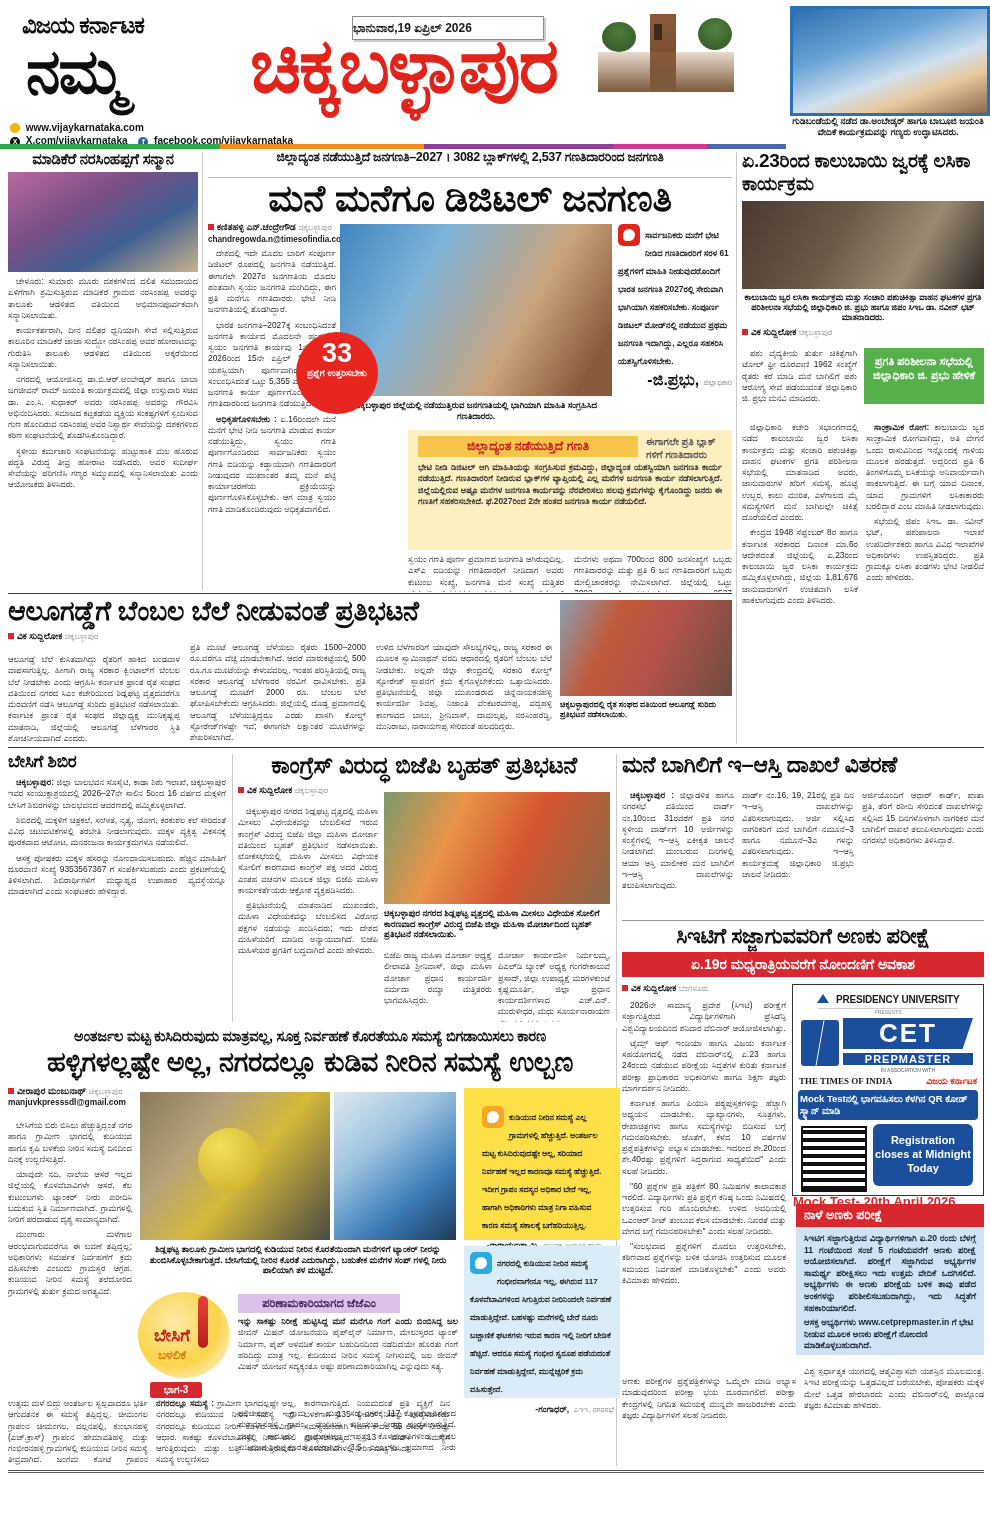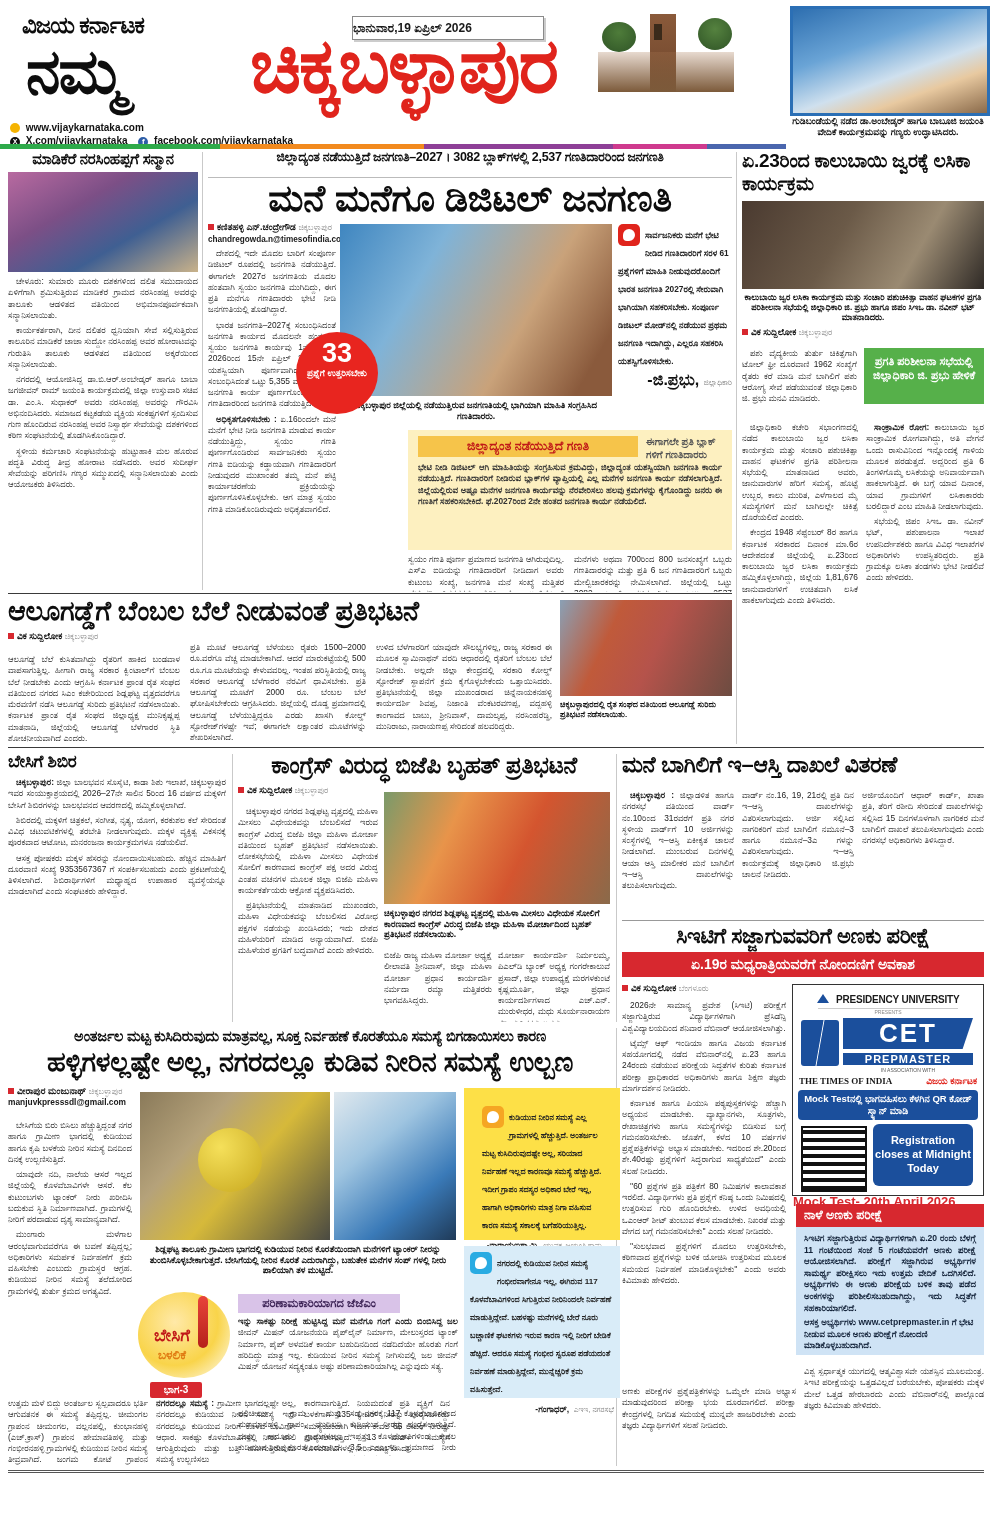--- a/index.html
+++ b/index.html
@@ -232,38 +232,38 @@
         <div style="position:absolute;left:50px;top:0;width:130px;">
           <div style="background:#1b4f9c;color:#fff;font-weight:800;font-size:26px;text-align:center;letter-spacing:2px;clip-path:polygon(0 0,100% 0,92% 100%,0 100%);">CET</div>
           <div style="background:#1b4f9c;color:#fff;font-weight:800;font-size:11px;text-align:center;letter-spacing:1px;margin-top:4px;">PREPMASTER</div>
           <div style="font-size:5px;color:#555;text-align:center;margin-top:2px;">IN ASSOCIATION WITH</div>
         </div>
       </div>
       <div style="display:flex;justify-content:space-between;padding:0 6px;">
         <span style="font-family:'Liberation Serif',serif;font-weight:bold;font-size:9px;">THE TIMES OF INDIA</span>
         <span style="color:#e0241c;font-weight:800;font-size:9px;">ವಿಜಯ ಕರ್ನಾಟಕ</span>
       </div>
-      <div style="margin:3px 5px 0;background:#1b4f9c;color:#fff;font-weight:bold;font-size:9.5px;text-align:center;border-radius:4px;padding:3px 2px;line-height:1.25;">Mock Testನಲ್ಲಿ ಭಾಗವಹಿಸಲು ಕೆಳಗಿನ QR ಕೋಡ್ ಸ್ಕ್ಯಾನ್ ಮಾಡಿ</div>
+      <div style="margin:3px 5px 0;background:#1b4f9c;color:#fff;font-weight:bold;font-size:9.5px;border-radius:4px;padding:3px 2px;line-height:1.25;">Mock Testನಲ್ಲಿ ಭಾಗವಹಿಸಲು ಕೆಳಗಿನ QR ಕೋಡ್ ಸ್ಕ್ಯಾನ್ ಮಾಡಿ</div>
       <div style="position:relative;height:74px;">
         <div style="position:absolute;left:8px;top:6px;width:62px;height:62px;border:2px solid #111;background:
              repeating-linear-gradient(0deg,#111 0 4px,#fff 4px 8px),repeating-linear-gradient(90deg,#111 0 4px,#ffffff88 4px 8px);"></div>
         <div style="position:absolute;left:80px;top:4px;width:100px;height:62px;background:#1b4f9c;color:#fff;font-weight:800;font-size:11px;text-align:center;border-radius:6px;display:flex;align-items:center;justify-content:center;line-height:1.25;padding:2px;box-sizing:border-box;">Registration closes at Midnight Today</div>
       </div>
       <div style="color:#d7282f;font-weight:800;font-size:13px;">Mock Test- 20th April 2026</div>
     </div>
 
     <div class="abs" style="left:174px;top:280px;width:188px;height:160px;">
       <div style="background:#d7282f;color:#fff;font-weight:800;font-size:12.5px;padding:4px 8px;">ನಾಳೆ ಅಣಕು ಪರೀಕ್ಷೆ</div>
       <div style="background:#cfe3f5;padding:6px 8px;height:128px;box-sizing:border-box;">
         <div style="font-size:8.6px;font-weight:bold;line-height:1.35;text-align:justify;color:#13233a;">ಸಿಇಟಿಗ ಸಜ್ಜಾಗುತ್ತಿರುವ ವಿದ್ಯಾರ್ಥಿಗಳಿಗಾಗಿ ಏ.20 ರಂದು ಬೆಳಗ್ಗೆ 11 ಗಂಟೆಯಿಂದ ಸಂಜೆ 5 ಗಂಟೆಯವರೆಗೆ ಅಣಕು ಪರೀಕ್ಷೆ ಆಯೋಜಿಸಲಾಗಿದೆ. ಪರೀಕ್ಷೆಗೆ ಸಜ್ಜಾಗಿರುವ ಅಭ್ಯರ್ಥಿಗಳ ಸಾಮರ್ಥ್ಯ ಪರೀಕ್ಷಿಸಲು ಇದು ಉತ್ತಮ ವೇದಿಕೆ ಒದಗಿಸಲಿದೆ. ಅಭ್ಯರ್ಥಿಗಳು ಈ ಅಣಕು ಪರೀಕ್ಷೆಯ ಬಳಿಕ ತಾವು ಪಡೆದ ಅಂಕಗಳನ್ನು ಪರಿಶೀಲಿಸಬಹುದಾಗಿದ್ದು, ಇದು ಸಿದ್ಧತೆಗೆ ಸಹಕಾರಿಯಾಗಲಿದೆ.</div>
         <div style="font-size:8.6px;font-weight:800;margin-top:3px;line-height:1.35;color:#13233a;">ಆಸಕ್ತ ಅಭ್ಯರ್ಥಿಗಳು www.cetprepmaster.in ಗೆ ಭೇಟಿ ನೀಡುವ ಮೂಲಕ ಅಣಕು ಪರೀಕ್ಷೆಗೆ ನೋಂದಣಿ ಮಾಡಿಕೊಳ್ಳಬಹುದಾಗಿದೆ.</div>
       </div>
     </div>
 
-    <div class="abs body" style="left:0;top:462px;width:174px;height:104px;"><span>ಅಣಕು ಪರೀಕ್ಷೆಗಳ ಪ್ರಶ್ನೆಪತ್ರಿಕೆಗಳನ್ನು ಒಮ್ಮೆಲೇ ಮಾಡಿ ಅಭ್ಯಾಸ ಮಾಡುವುದರಿಂದ ಪರೀಕ್ಷಾ ಭಯ ದೂರವಾಗಲಿದೆ. ಪರೀಕ್ಷಾ ಕೇಂದ್ರಗಳಲ್ಲಿ ನಿಗದಿತ ಸಮಯಕ್ಕೆ ಮುನ್ನವೇ ಹಾಜರಿರಬೇಕು ಎಂದು ತಜ್ಞರು ವಿದ್ಯಾರ್ಥಿಗಳಿಗೆ ಸಲಹೆ ನೀಡಿದರು.</span></div>
+    <div class="abs body" style="left:0;top:452px;width:174px;height:104px;"><span>ಅಣಕು ಪರೀಕ್ಷೆಗಳ ಪ್ರಶ್ನೆಪತ್ರಿಕೆಗಳನ್ನು ಒಮ್ಮೆಲೇ ಮಾಡಿ ಅಭ್ಯಾಸ ಮಾಡುವುದರಿಂದ ಪರೀಕ್ಷಾ ಭಯ ದೂರವಾಗಲಿದೆ. ಪರೀಕ್ಷಾ ಕೇಂದ್ರಗಳಲ್ಲಿ ನಿಗದಿತ ಸಮಯಕ್ಕೆ ಮುನ್ನವೇ ಹಾಜರಿರಬೇಕು ಎಂದು ತಜ್ಞರು ವಿದ್ಯಾರ್ಥಿಗಳಿಗೆ ಸಲಹೆ ನೀಡಿದರು.</span></div>
     <div class="abs body" style="left:182px;top:442px;width:180px;height:104px;"><span>ವಿಶ್ವ ಸ್ಪರ್ಧಾತ್ಮಕ ಯುಗದಲ್ಲಿ ಆತ್ಮವಿಶ್ವಾಸವೇ ಯಶಸ್ಸಿನ ಮೂಲಮಂತ್ರ. ಸಿಇಟಿ ಪರೀಕ್ಷೆಯನ್ನು ಒತ್ತಡವಿಲ್ಲದೆ ಬರೆಯಬೇಕು, ಪೋಷಕರು ಮಕ್ಕಳ ಮೇಲೆ ಒತ್ತಡ ಹೇರಬಾರದು ಎಂದು ವೆಬಿನಾರ್‌ನಲ್ಲಿ ಪಾಲ್ಗೊಂಡ ತಜ್ಞರು ಕಿವಿಮಾತು ಹೇಳಿದರು.</span></div>
   </div>
 
   <div class="abs vrule" style="left:616px;top:1028px;height:438px;"></div>
 
   <div class="abs" style="left:8px;top:1028px;width:604px;height:438px;">
     <div class="hl" style="font-size:14.5px;text-align:center;">ಅಂತರ್ಜಲ ಮಟ್ಟ ಕುಸಿದಿರುವುದು ಮಾತ್ರವಲ್ಲ, ಸೂಕ್ತ ನಿರ್ವಹಣೆ ಕೊರತೆಯೂ ಸಮಸ್ಯೆ ಬಿಗಡಾಯಿಸಲು ಕಾರಣ</div>
     <div class="hl" style="font-size:27px;text-align:center;margin-top:2px;">ಹಳ್ಳಿಗಳಲ್ಲಷ್ಟೇ ಅಲ್ಲ, ನಗರದಲ್ಲೂ ಕುಡಿವ ನೀರಿನ ಸಮಸ್ಯೆ ಉಲ್ಬಣ</div>
     <div class="byline" style="margin-top:8px;">
       <span class="bullet"></span><span>ವೀರಾಪುರ ಮಂಜುನಾಥ್</span>

